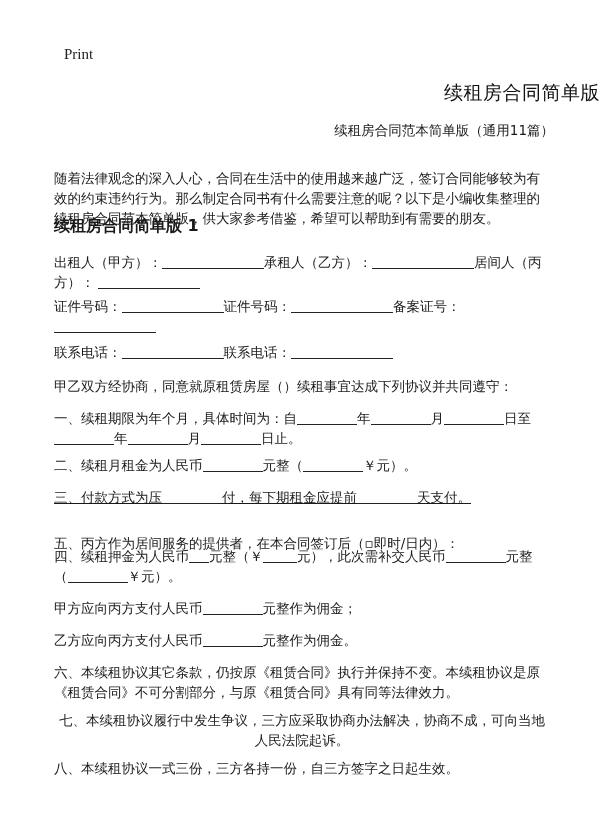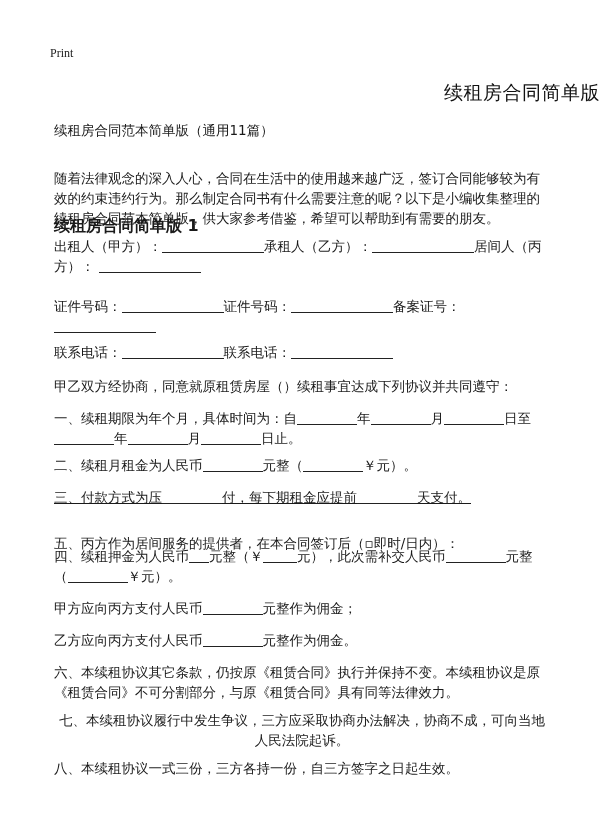--- a/index.html
+++ b/index.html
@@ -10,24 +10,24 @@
     body {
       width: 600px;
       height: 828px;
       position: relative;
       overflow: hidden;
       color: #1a1a1a;
       font-family: "DejaVu Sans", "Liberation Sans", sans-serif;
     }
     .print {
       position: absolute;
-      left: 50px;
+      left: 64px;
       top: 46px;
       font-family: "Liberation Serif", "DejaVu Serif", serif;
-      font-size: 12px;
+      font-size: 15px;
       color: #222;
     }
     .title {
       position: absolute;
       left: 0;
       width: 600px;
       top: 80px;
       text-align: center;
       font-size: 19px;
       font-weight: normal;
@@ -61,27 +61,27 @@
     .w20  { width: 20px; }
     .w34  { width: 34px; }
   </style>
 </head>
 <body>
 
 <div class="print">Print</div>
 
 <h1 class="title" style="margin:0;text-align:right;">续租房合同简单版</h1>
 
-<div class="block" style="top:120px;">续租房合同范本简单版（通用11篇）</div>
+<div class="block" style="top:120px;text-align:right;">续租房合同范本简单版（通用11篇）</div>
 
 <div class="block wrap" style="top:168px; width:496px;">随着法律观念的深入人心，合同在生活中的使用越来越广泛，签订合同能够较为有效的约束违约行为。那么制定合同书有什么需要注意的呢？以下是小编收集整理的续租房合同范本简单版，供大家参考借鉴，希望可以帮助到有需要的朋友。</div>
 
 <div class="block heading" style="top:216px;">续租房合同简单版 1</div>
 
-<div class="block" style="top:236px;">
+<div class="block" style="top:253px;font-family:Liberation Serif, serif;">
   <span>出租人（甲方）：</span><span class="blank w100"></span><span>承租人（乙方）：</span><span class="blank w100"></span><span>居间人（丙</span><br>
   <span>方）：</span>&nbsp;<span class="blank w100"></span>
 </div>
 
 <div class="block" style="top:296px;">
   <span>证件号码：</span><span class="blank w100"></span><span>证件号码：</span><span class="blank w100"></span><span>备案证号：</span><br>
   <span class="blank w100"></span>
 </div>
 
 <div class="block" style="top:342px;">

